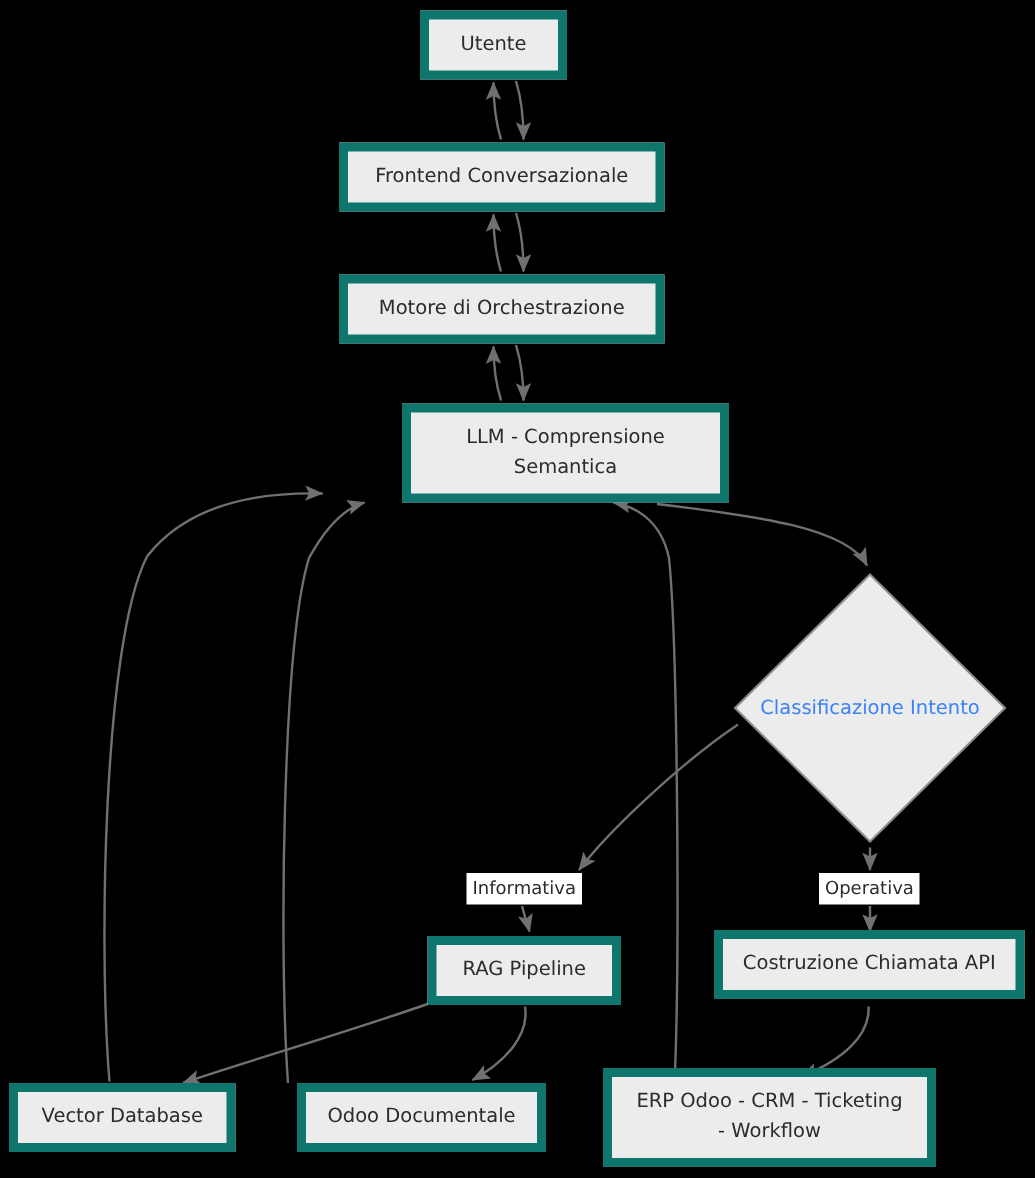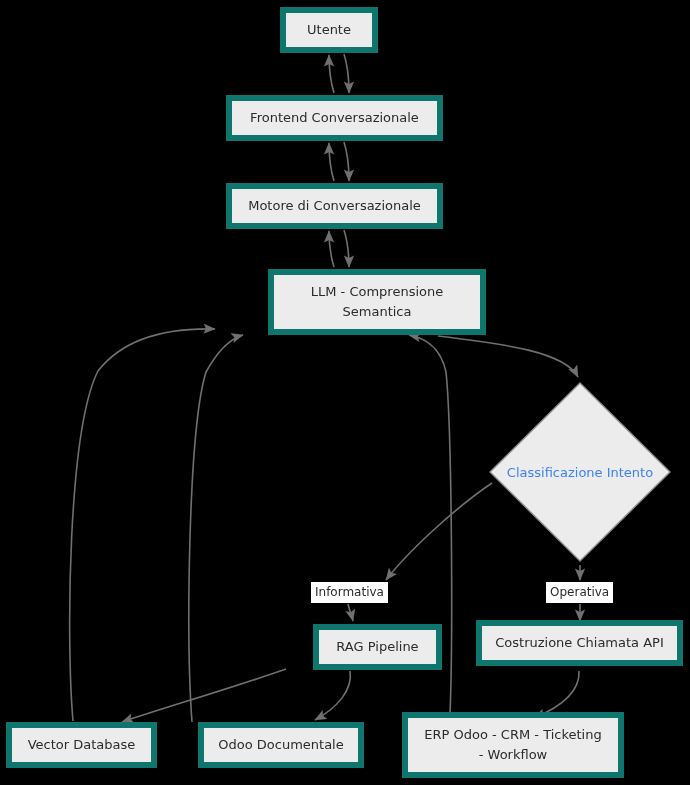--- a/index.html
+++ b/index.html
@@ -113,33 +113,33 @@
       <path d="M192,722 C186,640 188,430 206,372 C222,343 236,337 243,335"></path>
 
       <path d="M450,714 C453,640 452,430 446,372 C440,344 420,337 409,335"></path>
     </g>
   </svg>
 
   <div class="node" style="left:280px; top:7px; width:98px; height:46px;">Utente</div>
 
   <div class="node" style="left:226px; top:95px; width:217px; height:46px;">Frontend Conversazionale</div>
 
-  <div class="node" style="left:226px; top:183px; width:217px; height:46px;">Motore di Conversazionale</div>
+  <div class="node" style="left:226px; top:183px; width:217px; height:46px;">Motore di Orchestrazione</div>
 
   <div class="node" style="left:220px; top:269px; width:218px; height:66px;margin-left:48px;">LLM - Comprensione
 Semantica</div>
 
   <div class="diamond-wrap" style="left:488px; top:381px; width:184px; height:182px;">
     <svg width="184" height="182" viewBox="0 0 184 182">
       <polygon points="92,2 182,91 92,180 2,91" fill="#ececec" stroke="#8c8c8c" stroke-width="1.4"></polygon>
     </svg>
     <div class="diamond-label">Classificazione Intento</div>
   </div>
 
-  <div class="node" style="left:285px; top:624px; width:129px; height:46px;margin-left:28px;">RAG Pipeline</div>
+  <div class="node" style="left:285px; top:624px; width:129px; height:46px;">RAG Pipeline</div>
 
   <div class="node" style="left:476px; top:620px; width:207px; height:46px;">Costruzione Chiamata API</div>
 
   <div class="node" style="left:6px; top:722px; width:151px; height:46px;">Vector Database</div>
 
   <div class="node" style="left:198px; top:722px; width:166px; height:46px;">Odoo Documentale</div>
 
   <div class="node" style="left:402px; top:712px; width:222px; height:66px;">ERP Odoo - CRM - Ticketing
 - Workflow</div>
 

